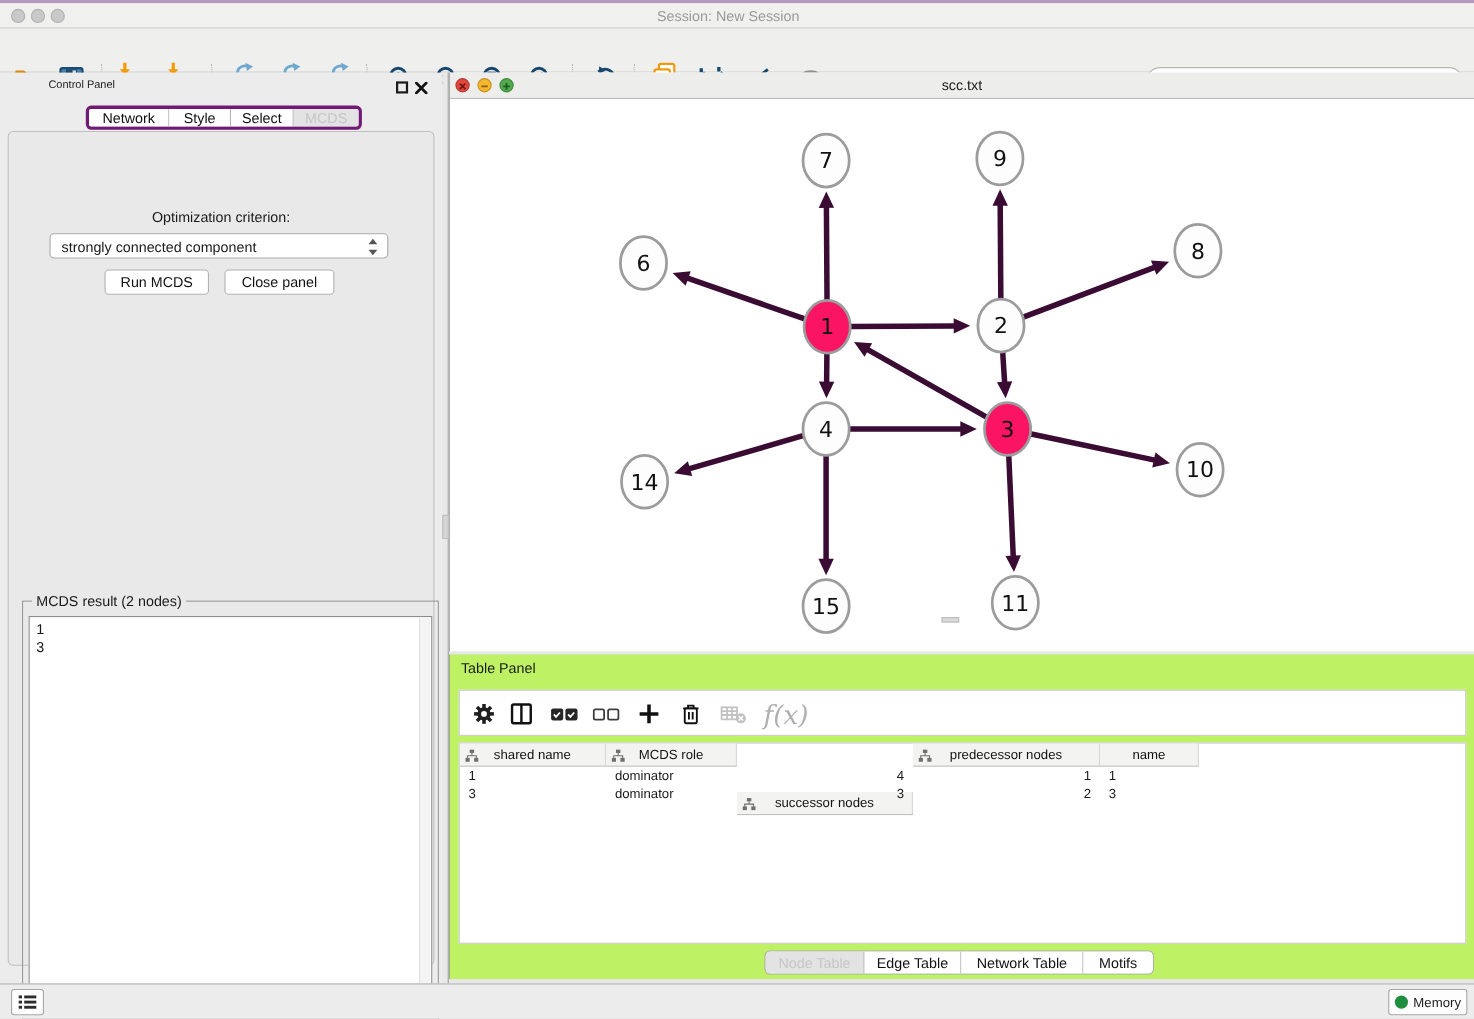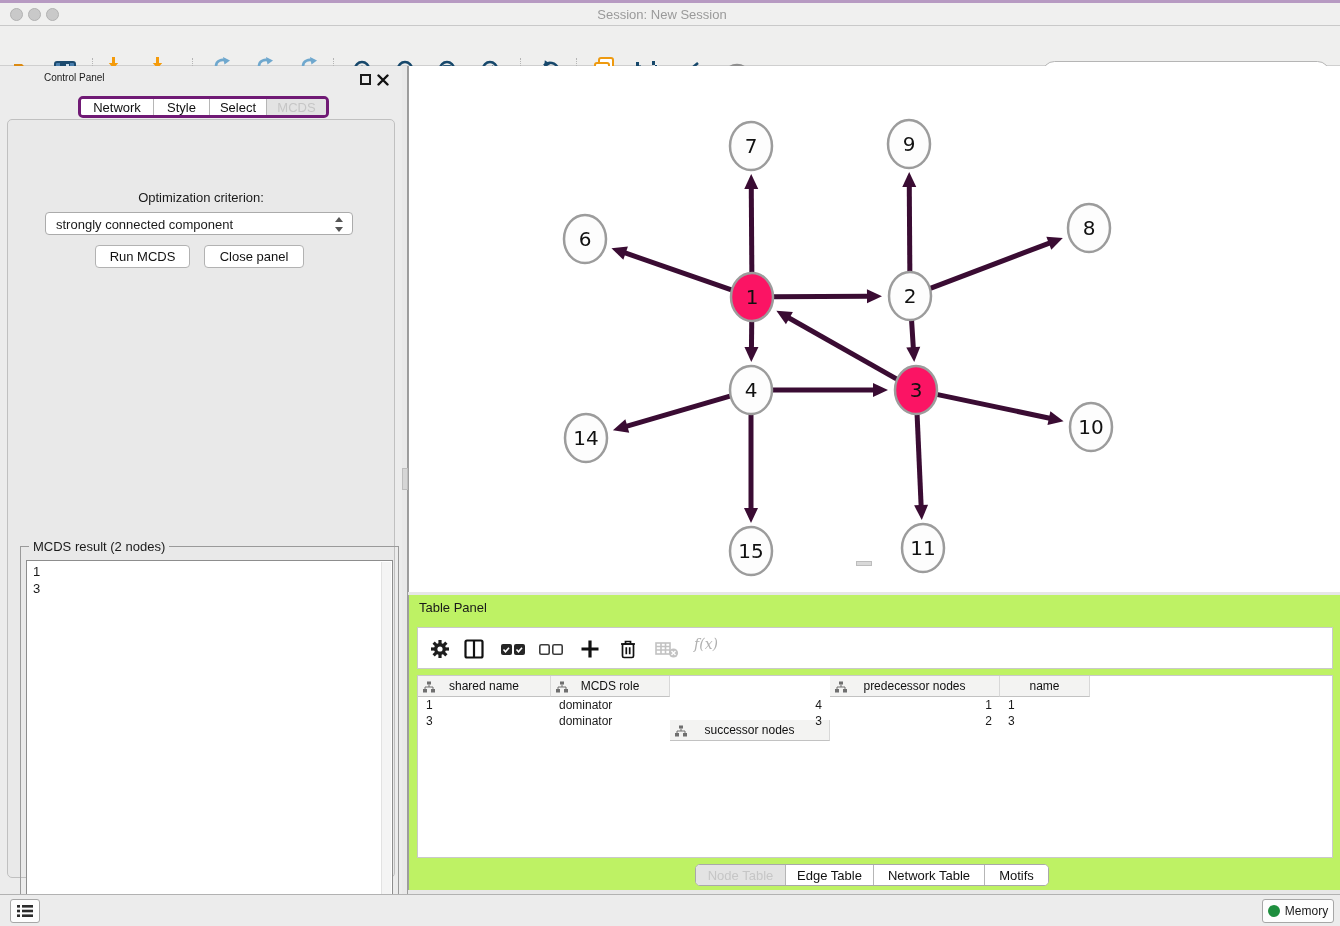--- a/index.html
+++ b/index.html
@@ -54,21 +54,21 @@
   .mac-dot { position:absolute; top:5px; width:13px; height:13px; border-radius:50%; }
   #net-title { position:absolute; left:0; right:0; top:4px; text-align:center; font-size:13px; color:#1a1a1a; }
   #graph-canvas { position:absolute; left:0; top:24px; width:932px; height:502px; background:#fff; }
   #h-splitter-handle { position:absolute; left:447px; top:495px; width:16px; height:5px; background:#d9d9d9; border:1px solid #bdbdbd; }
 
   
   #table-panel { position:absolute; left:408px; top:595px; width:932px; height:295px; background:#bef264; border-left:1px solid #9e9e9e; }
   #tp-title { position:absolute; left:10px; top:5px; font-size:13px; }
   #tp-toolbar { position:absolute; left:8px; top:32px; width:916px; height:42px; background:#fff; border:1px solid #c9c9c9; }
   .tp-icon { position:absolute; top:10px; width:22px; height:22px; }
-  #fx-label { position:absolute; left:276px; top:8px; font-family:"DejaVu Serif","Liberation Serif",serif; font-style:italic; font-size:14px; color:#b0b0b0; }
+  #fx-label { position:absolute; left:276px; top:8px; font-family:"DejaVu Serif","Liberation Serif",serif; font-style:italic; font-size:24px; color:#b0b0b0; }
   #node-table { position:absolute; left:8px; top:80px; width:916px; height:183px; background:#fff; border:1px solid #c9c9c9; }
   #table-header { position:absolute; left:0; top:0; height:21px; display:flex; }
   .th-cell { height:21px; background:#f3f3f2; border-right:1px solid #d8d8d8; border-bottom:1px solid #c2c2c2; position:relative; display:flex; align-items:center; justify-content:center; font-size:12px; color:#111; }
   .th-icon { position:absolute; left:5px; top:5px; width:12px; height:12px; }
   #table-rows { position:absolute; left:0; top:21px; width:100%; }
   .t-row { display:flex; height:16px; line-height:16px; font-size:12px; }
   .t-cell { height:16px; overflow:hidden; }
   #table-tabs { position:absolute; left:286px; top:269px; height:22px; display:flex; border:1px solid #a9a9a9; border-radius:5px; overflow:hidden; background:#fff; }
 
   
@@ -269,20 +269,38 @@
         </div>
       </div>
     </div>
   </div>
 
   <div id="v-splitter">
       <div id="v-splitter-handle"></div>
     </div>
 
   <div id="network-window">
+    <div id="net-titlebar">
+      <div class="mac-dot" style="left:5px;background:#e2463d;border:1px solid #b03a30">
+        <svg width="11" height="11" viewBox="0 0 11 11" style="margin:0 0 0 0">
+            <path d="M3 3l5 5M8 3l-5 5" stroke="#6e1712" stroke-width="1.5"></path>
+          </svg>
+      </div>
+      <div class="mac-dot" style="left:25px;background:#f5b72f;border:1px solid #c98f1d">
+        <svg width="11" height="11" viewBox="0 0 11 11">
+            <path d="M2.5 5.5h6" stroke="#8a6414" stroke-width="1.6"></path>
+          </svg>
+      </div>
+      <div class="mac-dot" style="left:45px;background:#52a94f;border:1px solid #3b8a39">
+        <svg width="11" height="11" viewBox="0 0 11 11">
+            <path d="M5.5 2.5v6M2.5 5.5h6" stroke="#1d5c1d" stroke-width="1.6"></path>
+          </svg>
+      </div>
+      <div id="net-title">scc.txt</div>
+    </div>
     <div id="graph-canvas">
       <svg id="graph-svg" width="932" height="502" viewBox="0 0 932 502">
           <line x1="342.860930201927" y1="186.00046049097114" x2="342.27151722480926" y2="96.9991009461992" stroke="#3A0C33" stroke-width="5"></line>
           <polygon points="342.1854263974307,83.99938601203849 349.2846084704925,98.95270049055856 335.2849154644733,99.04541368927391" fill="#3A0C33"></polygon>
           <line x1="323.1623643306905" y1="200.11028222263502" x2="214.73062202103284" y2="162.45135375580782" stroke="#3A0C33" stroke-width="5"></line>
           <polygon points="202.45018089241267,158.18629036981997 218.91649324866017,156.49497213054894 214.3233480637502,169.72006257675525" fill="#3A0C33"></polygon>
           <line x1="363.9995794069638" y1="206.86709126957618" x2="460.00082115783266" y2="206.2594884736846" stroke="#3A0C33" stroke-width="5"></line>
           <polygon points="473.000560790715,206.1772116405651 458.04516412445355,213.27200625033194 457.95655830417104,199.27228664568943" fill="#3A0C33"></polygon>
           <line x1="342.7742066011604" y1="227.99878609208258" x2="342.44083473106775" y2="259.00237001069587" stroke="#3A0C33" stroke-width="5"></line>
           <polygon points="342.30105786511945,272.0016185438899 335.46274350026306,256.9272211546939 349.4619342283181,257.0777500872536" fill="#3A0C33"></polygon>

